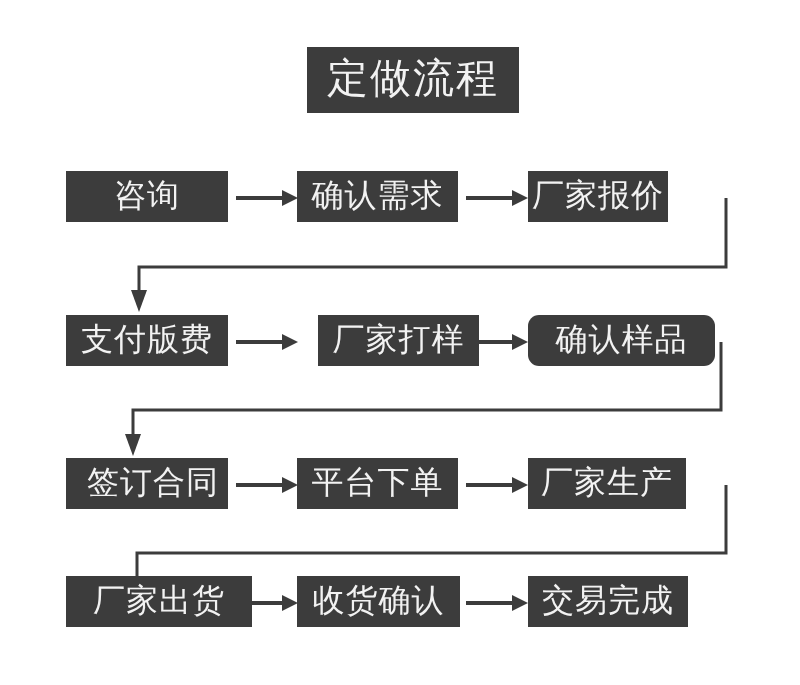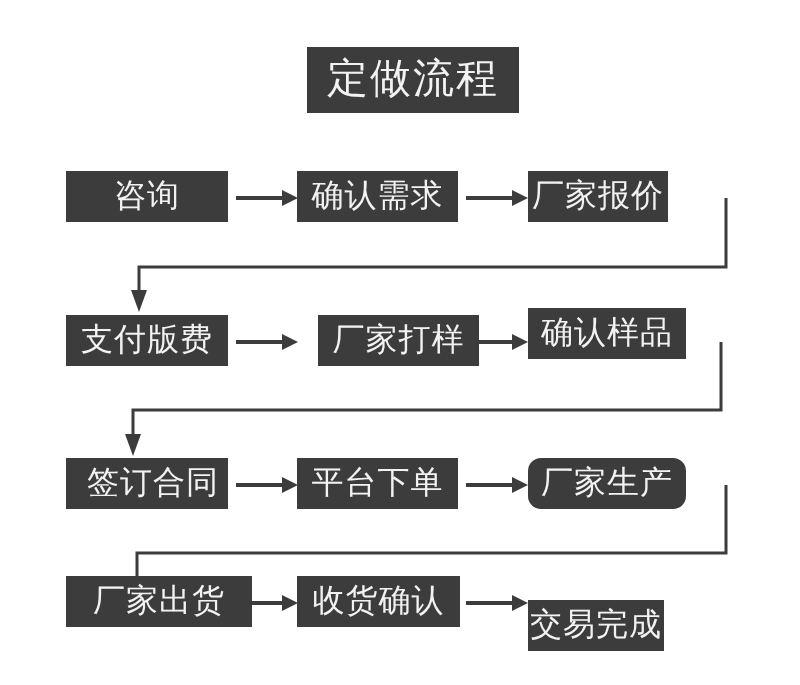--- a/index.html
+++ b/index.html
@@ -96,21 +96,21 @@
 
   <div class="node step-node" style="left:297px; top:315px; width:161px; height:51px;margin-left:21px;">厂家打样</div>
 
   <div class="arrow-h" style="left:466px; top:332px; width:62px;">
     <svg width="62" height="20" viewBox="0 0 62 20">
       <line x1="0" y1="10" x2="49" y2="10" stroke="#3c3c3c" stroke-width="4"></line>
       <polygon points="46,2 62,10 46,18" fill="#3c3c3c"></polygon>
     </svg>
   </div>
 
-  <div class="node step-node" style="left:528px; top:308px; width:158px; height:51px;">确认样品</div>
+  <div class="node step-node" style="left:528px; top:315px; width:187px; height:51px;border-radius:11px;">确认样品</div>
 
   <div class="connector" style="left:124px; top:334px;">
     <svg width="610" height="125" viewBox="0 0 610 125">
       <path d="M 597 8 L 597 76 L 9 76 L 9 104" fill="none" stroke="#3c3c3c" stroke-width="3"></path>
       <polygon points="1,100 9,122 17,100" fill="#3c3c3c"></polygon>
     </svg>
   </div>
 
   <div class="node step-node" style="left:66px; top:458px; width:162px; height:51px;padding-left:12px;">签订合同</div>
 
@@ -123,21 +123,21 @@
 
   <div class="node step-node" style="left:297px; top:458px; width:161px; height:51px;text-align:right;">平台下单</div>
 
   <div class="arrow-h" style="left:466px; top:475px; width:62px;">
     <svg width="62" height="20" viewBox="0 0 62 20">
       <line x1="0" y1="10" x2="49" y2="10" stroke="#3c3c3c" stroke-width="4"></line>
       <polygon points="46,2 62,10 46,18" fill="#3c3c3c"></polygon>
     </svg>
   </div>
 
-  <div class="node step-node" style="left:528px; top:458px; width:158px; height:51px;border-radius:13px;">厂家生产</div>
+  <div class="node step-node" style="left:528px; top:458px; width:158px; height:51px;">厂家生产</div>
 
   <div class="connector" style="left:128px; top:477px;">
     <svg width="610" height="125" viewBox="0 0 610 125">
       <path d="M 598 8 L 598 76 L 9 76 L 9 104" fill="none" stroke="#3c3c3c" stroke-width="3"></path>
       <polygon points="1,100 9,122 17,100" fill="#3c3c3c"></polygon>
     </svg>
   </div>
 
   <div class="node step-node" style="left:66px; top:576px; width:186px; height:51px;">厂家出货</div>
 
@@ -150,15 +150,15 @@
 
   <div class="node step-node" style="left:297px; top:576px; width:163px; height:51px;">收货确认</div>
 
   <div class="arrow-h" style="left:466px; top:593px; width:62px;">
     <svg width="62" height="20" viewBox="0 0 62 20">
       <line x1="0" y1="10" x2="49" y2="10" stroke="#3c3c3c" stroke-width="4"></line>
       <polygon points="46,2 62,10 46,18" fill="#3c3c3c"></polygon>
     </svg>
   </div>
 
-  <div class="node step-node" style="left:528px; top:600px; width:136px; height:51px;">交易完成</div>
+  <div class="node step-node" style="left:528px; top:576px; width:160px; height:51px;">交易完成</div>
 
 </div>
 
 </body></html>

